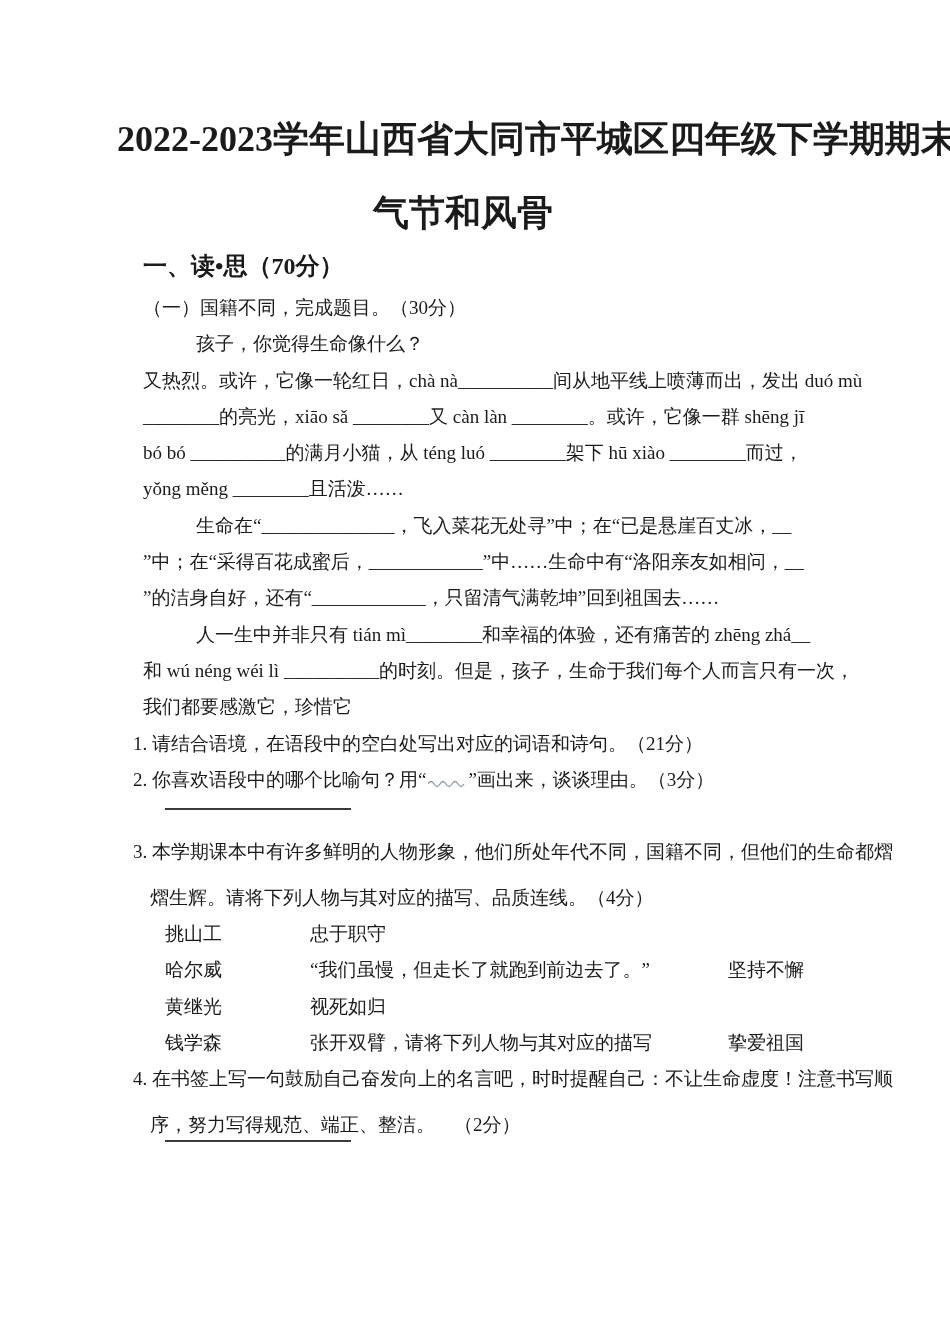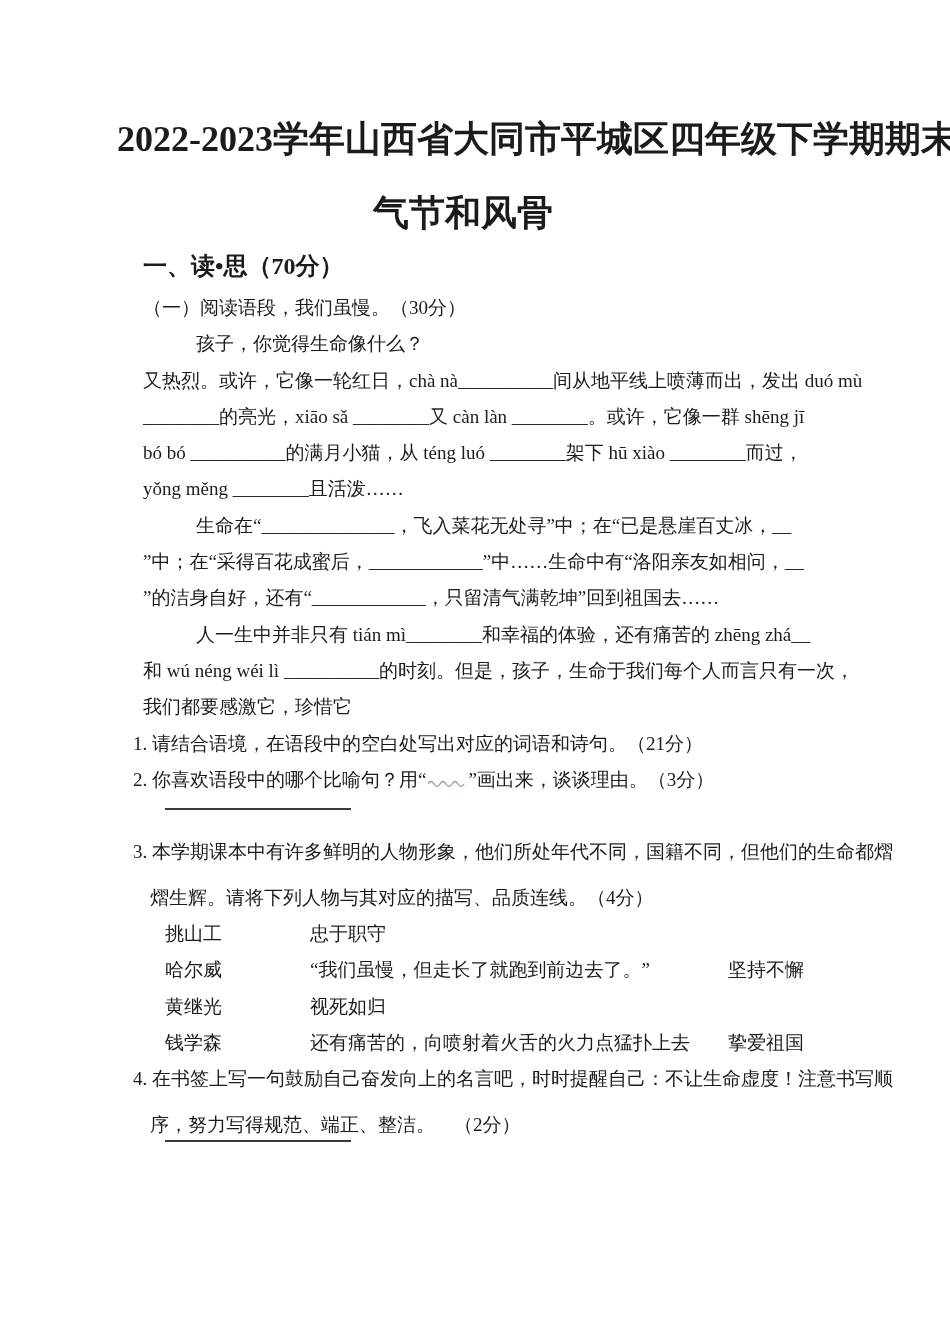--- a/index.html
+++ b/index.html
@@ -86,21 +86,21 @@
 
 <div class="page">
 
   <div class="title-line title-1">2022-2023学年山西省大同市平城区四年级下学期期末语文</div>
   <div class="title-line title-2">气节和风骨</div>
 
   <div class="section-heading">一、读•思（70分）</div>
 
   <div class="doc-body">
 
-    <div class="line">（一）阅读语段，我们虽慢。（30分）</div>
+    <div class="line">（一）国籍不同，完成题目。（30分）</div>
 
     <div class="line ind">孩子，你觉得生命像什么？</div>
     <div class="line">又热烈。或许，它像一轮红日，chà nà__________间从地平线上喷薄而出，发出 duó mù</div>
     <div class="line">________的亮光，xiāo sǎ ________又 càn làn ________。或许，它像一群 shēng jī</div>
     <div class="line">bó bó __________的满月小猫，从 téng luó ________架下 hū xiào ________而过，</div>
     <div class="line">yǒng měng ________且活泼……</div>
     <div class="line ind">生命在“______________，飞入菜花无处寻”中；在“已是悬崖百丈冰，__</div>
     <div class="line">”中；在“采得百花成蜜后，____________”中……生命中有“洛阳亲友如相问，__</div>
     <div class="line">”的洁身自好，还有“____________，只留清气满乾坤”回到祖国去……</div>
     <div class="line ind">人一生中并非只有 tián mì________和幸福的体验，还有痛苦的 zhēng zhá__</div>
@@ -130,21 +130,21 @@
       <span class="m-name">哈尔威</span>
       <span class="m-desc">“我们虽慢，但走长了就跑到前边去了。”</span>
       <span class="m-qual">坚持不懈</span>
     </div>
     <div class="line m-row">
       <span class="m-name">黄继光</span>
       <span class="m-qual">视死如归</span>
     </div>
     <div class="line m-row">
       <span class="m-name">钱学森</span>
-      <span class="m-desc">还有痛苦的，向喷射着火舌的火力点猛扑上去</span>
+      <span class="m-desc">张开双臂，请将下列人物与其对应的描写</span>
       <span class="m-qual">挚爱祖国</span>
     </div>
 
     <div class="line qnum">4. 在书签上写一句鼓励自己奋发向上的名言吧，时时提醒自己：不让生命虚度！注意书写顺</div>
     <div class="line qcont">序，努力写得规范、端正、整洁。　（2分）</div>
 
     <div class="line blank-line b2">
         <span class="blank"></span>
       </div>
 

